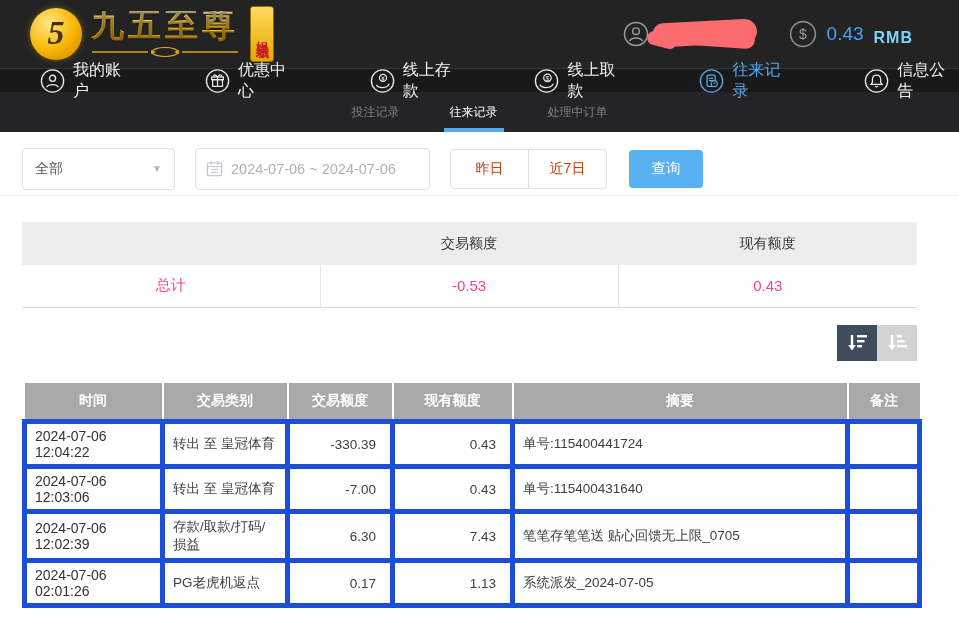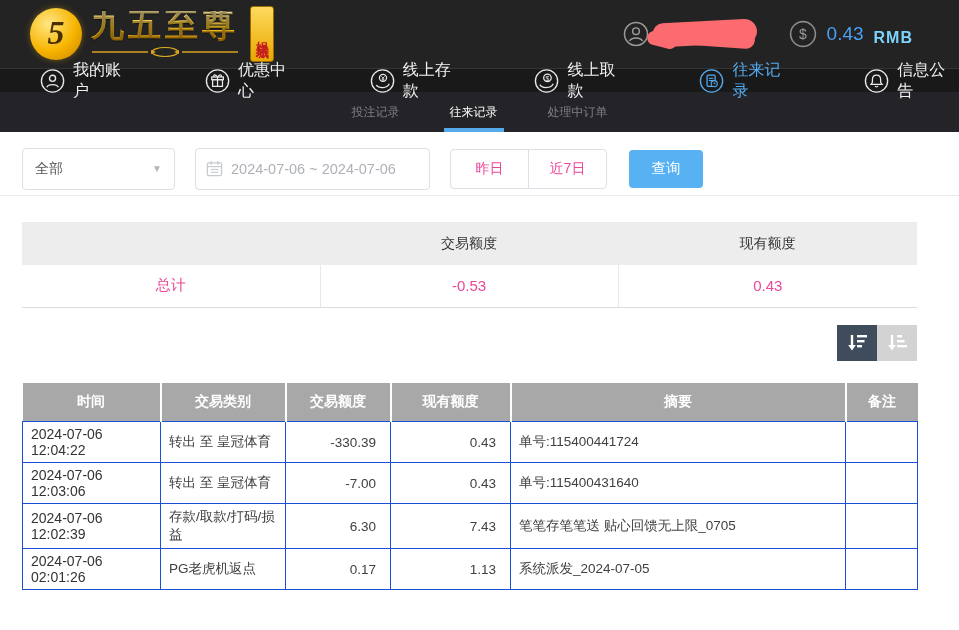--- a/index.html
+++ b/index.html
@@ -63,21 +63,21 @@
     display:flex; align-items:center; gap:20px; }
   .select-box { width:153px; height:42px; border:1px solid #dcdfe6; border-radius:4px;
     display:flex; align-items:center; justify-content:space-between; padding:0 12px;
     color:#555; font-size:14px; cursor:pointer; }
   .select-caret { color:#b3b8bf; font-size:10px; }
   .date-box { width:235px; height:42px; border:1px solid #dcdfe6; border-radius:4px;
     display:flex; align-items:center; gap:8px; padding:0 10px; color:#aeb2b8;
     font-size:14.5px; cursor:pointer; }
   .btn-group { display:flex; }
   .qbtn { height:40px; width:79px; background:#fff; border:1px solid #dcdfe6;
-    color:#ec4899; font-size:14px; cursor:pointer; margin-left:-1px; }
+    color:#c2410c; font-size:14px; cursor:pointer; margin-left:-1px; }
   .qbtn:first-child { margin-left:0; border-radius:4px 0 0 4px; }
   .qbtn:last-child { border-radius:0 4px 4px 0; }
   .qbtn.active { border:1px solid #55aaee; color:#55aaee; position:relative; z-index:1; }
   .search-btn { margin-left:2px; width:74px; height:38px; background:#58b1f2; border:none;
     border-radius:4px; color:#fff; font-size:14.5px; cursor:pointer; }
 
   
   .summary { margin:26px 0 0 22px; width:895px; border-collapse:collapse; table-layout:fixed; }
   .summary thead td { background:#ededed; height:43px; text-align:center;
     color:#333; font-size:14px; }
@@ -90,21 +90,21 @@
   .sort-btn { width:40px; height:36px; display:flex; align-items:center;
     justify-content:center; cursor:pointer; }
   .sort-btn.dark { background:#3f4c5c; }
   .sort-btn.light { background:#d3d3d3; }
 
   
   .records { margin:22px 0 0 22px; width:895px; border-collapse:collapse; table-layout:fixed; }
   .records thead th { background:#a8a8a8; color:#fff; font-size:14px; font-weight:bold;
     height:39px; border-right:2px solid #fff; }
   .records thead th:last-child { border-right:none; }
-  .records tbody td { border:1px solid #1d4ed8; color:#404040; font-size:13.5px;
+  .records tbody td { border:5px solid #1d4ed8; color:#404040; font-size:13.5px;
     height:38px; padding:4px 8px; background:#fff; }
   .records td.c-time { color:#333; font-size:14px; }
   .records td.num { text-align:right; padding-right:14px; }
   .records td.c-summary { }
 </style>
 </head>
 <body>
 
 <div class="top-header">
   <div class="logo-wrap">

